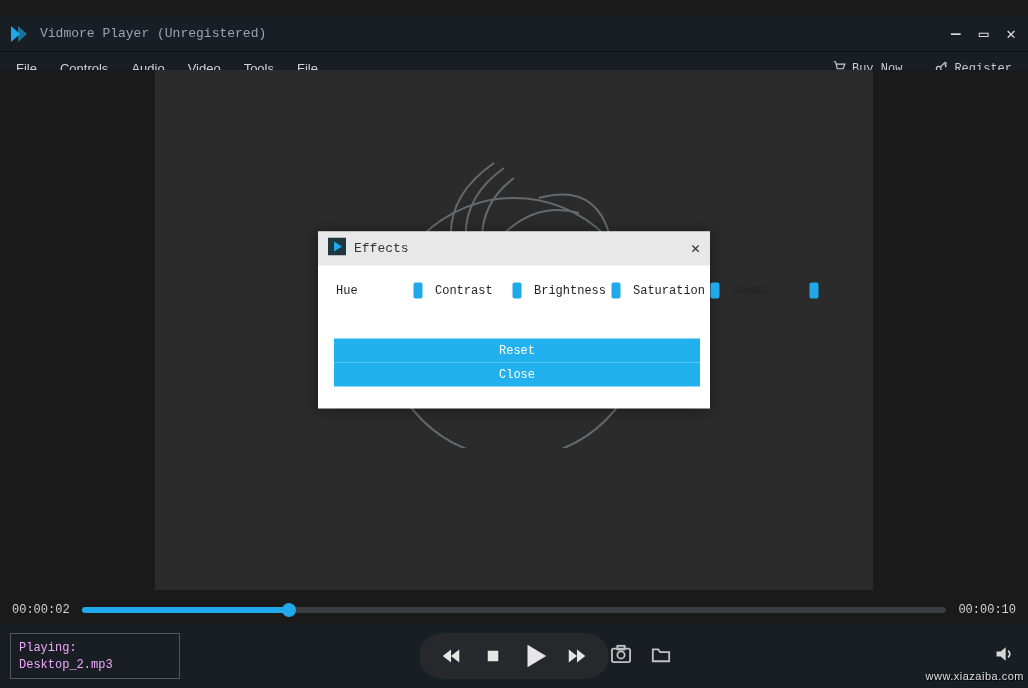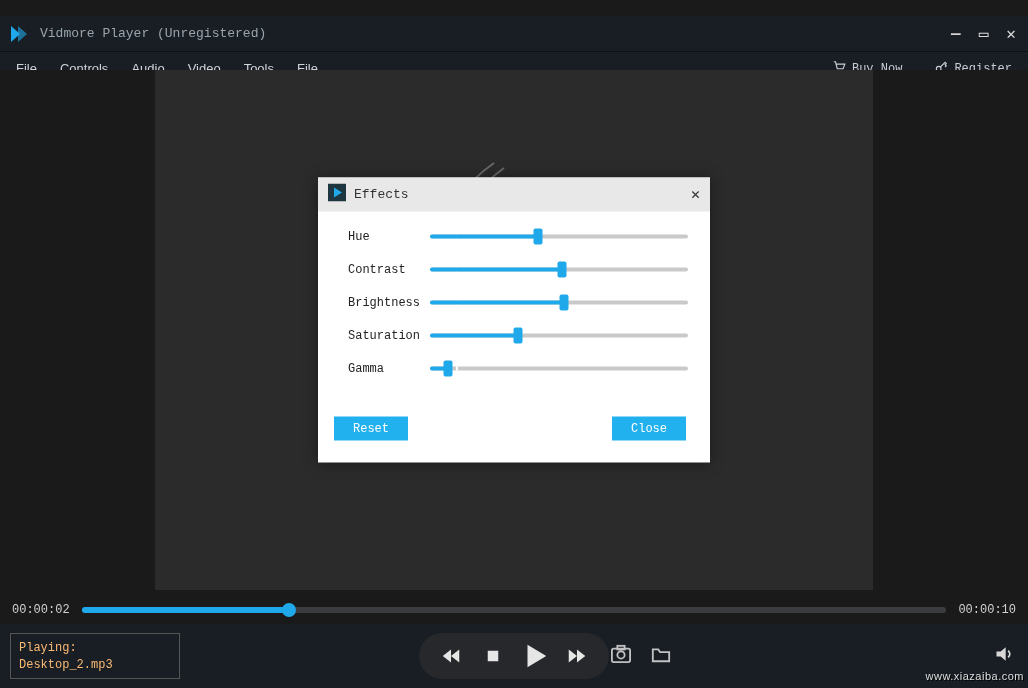--- a/index.html
+++ b/index.html
@@ -113,23 +113,22 @@
     gap:8px;
   }
   .panel-header .ptitle { font-size:13px; color:#333; }
   .panel-header .pclose {
     margin-left:auto;
     font-size:15px; font-weight:bold;
     color:#333; cursor:pointer;
   }
   .sliders {
     padding: 17px 22px 30px 18px;
-    display:flex; flex-direction:column;
+    display:flex; flex-direction:row;
     gap:17px;
-    margin-left:12px;
   }
   .srow { display:flex; align-items:center; }
   .slabel { width:82px; color:#222; font-size:12px; }
   .strack {
     flex:1;
     position:relative;
     height:16px;
     display:flex;
     align-items:center;
   }
@@ -148,21 +147,22 @@
     width:9px; height:16px;
     background:#1fa9ea;
     border-radius:2px;
     transform:translateX(-50%);
   }
   .strack .gap {
     position:absolute; height:4px; background:#fff;
   }
   .panel-actions {
     display:flex; justify-content:space-between;
-    padding: 10px 24px 22px 16px;
+    padding: 10px 10px 22px 16px;
+    flex-direction: column;
   }
   .btn {
     min-width:74px; height:24px;
     background:#22b1ef; color:#fff;
     display:flex; align-items:center; justify-content:center;
     font-size:12px; cursor:pointer;
     font-family:"SimSun","Courier New",monospace;
   }
   .timeline {
     position:absolute;
@@ -192,21 +192,21 @@
     position:absolute; left:0; right:0; bottom:0;
     height:64px;
     display:flex; align-items:center;
     padding:0 10px;
     background:#181e24;
   }
   .nowplaying {
     width:170px; height:46px;
     border:1px solid #555;
     padding:6px 8px;
-    color:#fdba74;
+    color:#f0abfc;
     font-size:12px;
     line-height:1.4;
     font-family:"SimSun","Courier New",monospace;
   }
   .transport {
     position:absolute; left:50%; transform:translateX(-50%);
     display:flex; align-items:center; gap:6px;
     background:#27282b;
     border-radius:30px;
     padding:4px 14px;

